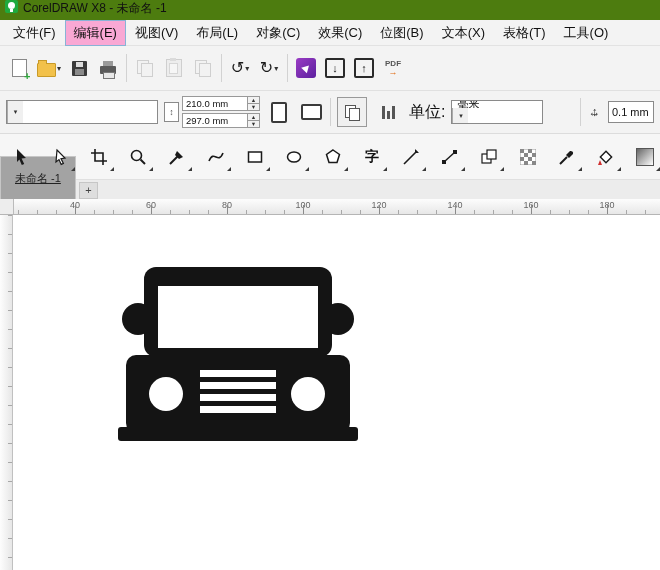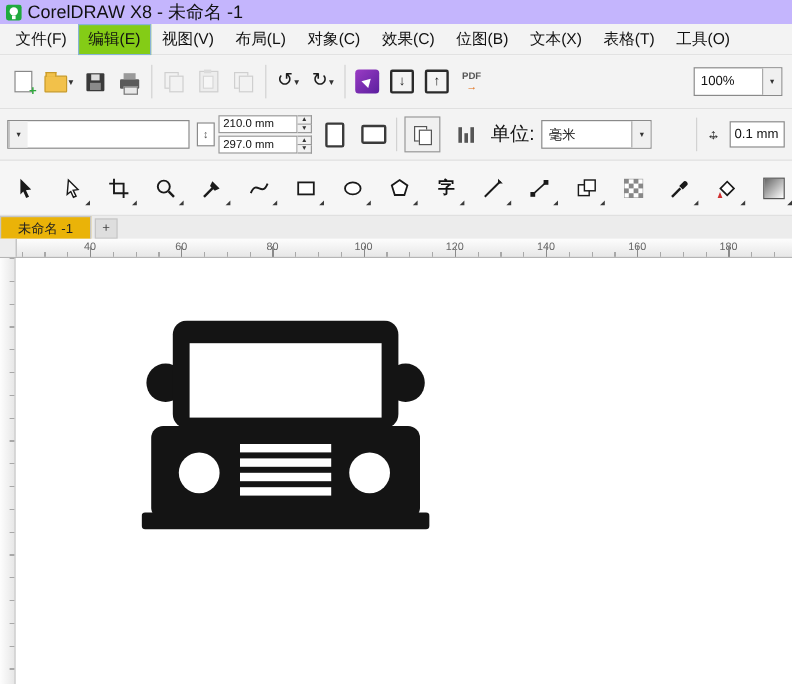--- a/index.html
+++ b/index.html
@@ -1,29 +1,29 @@
 <!DOCTYPE html>
 <html><head>
 <meta charset="utf-8">
 <style>
   html,body{margin:0;padding:0;background:#fff;}
   .win{width:660px;height:570px;position:relative;overflow:hidden;background:#fff;
        font-family:"Liberation Sans","DejaVu Sans",sans-serif;color:#111;
        display:flex;flex-direction:column;}
   
-  .titlebar{height:20px;flex:0 0 20px;display:flex;align-items:center;background:#c4b5fd;
-            padding-left:5px;gap:5px;font-size:15px;}
+  .titlebar{height:20px;flex:0 0 20px;display:flex;background:#4d7c0f;
+            padding-left:5px;gap:5px;font-size:12px;}
   .logo{width:13px;height:13px;background:#1faa3e;border-radius:2px;position:relative;flex:0 0 13px;}
   .logo::before{content:'';position:absolute;left:3px;top:2px;width:7px;height:7px;border-radius:50%;background:#fff;}
   .logo::after{content:'';position:absolute;left:5px;bottom:1px;width:3px;height:3px;background:#fff;}
   
   .menubar{height:25px;flex:0 0 25px;background:#f3f3f3;display:flex;align-items:center;
            padding-left:4px;font-size:13px;border-bottom:1px solid #e2e2e2;}
   .mi{padding:3px 8px;border:1px solid transparent;white-space:nowrap;}
-  .mi.active{border-color:#88b3d6;background:#84cc16;}
+  .mi.active{border-color:#88b3d6;background:#f9a8d4;}
   
   .toolbar{height:44px;flex:0 0 44px;background:#f3f3f3;display:flex;align-items:center;
            padding:0 8px;gap:7px;border-bottom:1px solid #e0e0e0;}
   .sep{width:1px;height:28px;background:#d2d2d2;flex:0 0 1px;}
   .tbtn{display:flex;align-items:center;justify-content:center;min-width:22px;height:30px;position:relative;}
   .chev{font-size:8px;color:#333;margin-left:1px;}
   .dis{opacity:.55;}
   .ic-page{width:13px;height:16px;background:#fff;border:1px solid #888;position:relative;}
   .ic-page .plus{position:absolute;right:-5px;bottom:-6px;color:#2fa83c;font-weight:bold;font-size:11px;line-height:11px;}
   .ic-folder{width:17px;height:12px;background:#f2c14a;border:1px solid #c89a28;border-radius:1px;position:relative;margin-top:3px;}
@@ -93,22 +93,22 @@
   
   .toolboxbar{height:45px;flex:0 0 45px;background:#f6f6f6;display:flex;align-items:center;
               padding:0 4px;gap:5px;border-bottom:1px solid #e0e0e0;}
   .tool{position:relative;width:34px;height:32px;flex:0 0 34px;display:flex;align-items:center;justify-content:center;}
   .tool.dd::after{content:'';position:absolute;right:2px;bottom:2px;width:0;height:0;
                   border-left:4px solid transparent;border-bottom:4px solid #3a3a3a;}
   .tool svg{display:block;}
   .zi{font-size:14px;font-weight:bold;color:#111;}
   
   .tabbar{height:19px;flex:0 0 19px;background:#ececec;display:flex;align-items:flex-end;font-size:11px;}
-  .tab{height:18px;padding:0 14px;background:#eab308;border:1px solid #c6c6c6;border-bottom:none;
-       display:flex;align-items:center;color:#222;white-space:nowrap;}
+  .tab{height:18px;padding:12px 14px;background:#a3a3a3;border:1px solid #c6c6c6;border-bottom:none;
+       display:flex;align-items:center;color:#222;white-space:nowrap;text-decoration:underline;}
   .tab-add{width:17px;height:15px;background:#dedede;border:1px solid #c6c6c6;display:flex;
            align-items:center;justify-content:center;margin-left:3px;color:#444;font-size:11px;line-height:11px;}
   
   .ruler{position:relative;height:15px;flex:0 0 15px;background:linear-gradient(#fdfdfd,#e7e7e7);
          border-bottom:1px solid #b5b5b5;font-size:9px;color:#666;}
   .ruler::before{content:'';position:absolute;left:18px;right:0;bottom:0;height:4px;
                  background:repeating-linear-gradient(90deg,#a8a8a8 0 1px,transparent 1px 19px);}
   .ruler::after{content:'';position:absolute;left:75px;right:0;bottom:0;height:9px;
                 background:repeating-linear-gradient(90deg,#8a8a8a 0 1px,transparent 1px 76px);}
   .ruler-num{position:absolute;top:1px;transform:translateX(-50%);}
@@ -196,24 +196,20 @@
     <span class="tbtn">
       <span class="ic-impexp">↑</span>
     </span>
     <span class="tbtn">
       <span class="ic-pdf">
         <span>PDF</span>
         <span class="pdf-arrow">→</span>
       </span>
     </span>
     <span class="spacer"></span>
-    <span class="combo" style="width:72px;">
-      <span class="combo-text">100%</span>
-      <span class="combo-btn">▾</span>
-    </span>
   </div>
 
   <div class="propbar">
     <span class="combo" style="width:150px;">
       <span class="combo-btn">▾</span>
     </span>
     <span class="dims">
       <span class="ic-dims">↕</span>
       <span class="spins">
         <span class="spin">
@@ -246,21 +242,21 @@
         </span>
     </span>
     <span class="tgl flat">
       <span class="bars">
           <i></i>
           <i></i>
           <i></i>
         </span>
     </span>
     <span class="plabel">单位:</span>
-    <span class="combo" style="width:90px;">
+    <span class="combo" style="width:90px;flex-direction:column;">
       <span class="combo-text">毫米</span>
       <span class="combo-btn">▾</span>
     </span>
     <span class="spacer"></span>
     <span class="sep"></span>
     <span class="ic-nudge"></span>
     <span class="nudge-val">0.1 mm</span>
   </div>
 
   <div class="toolboxbar">

